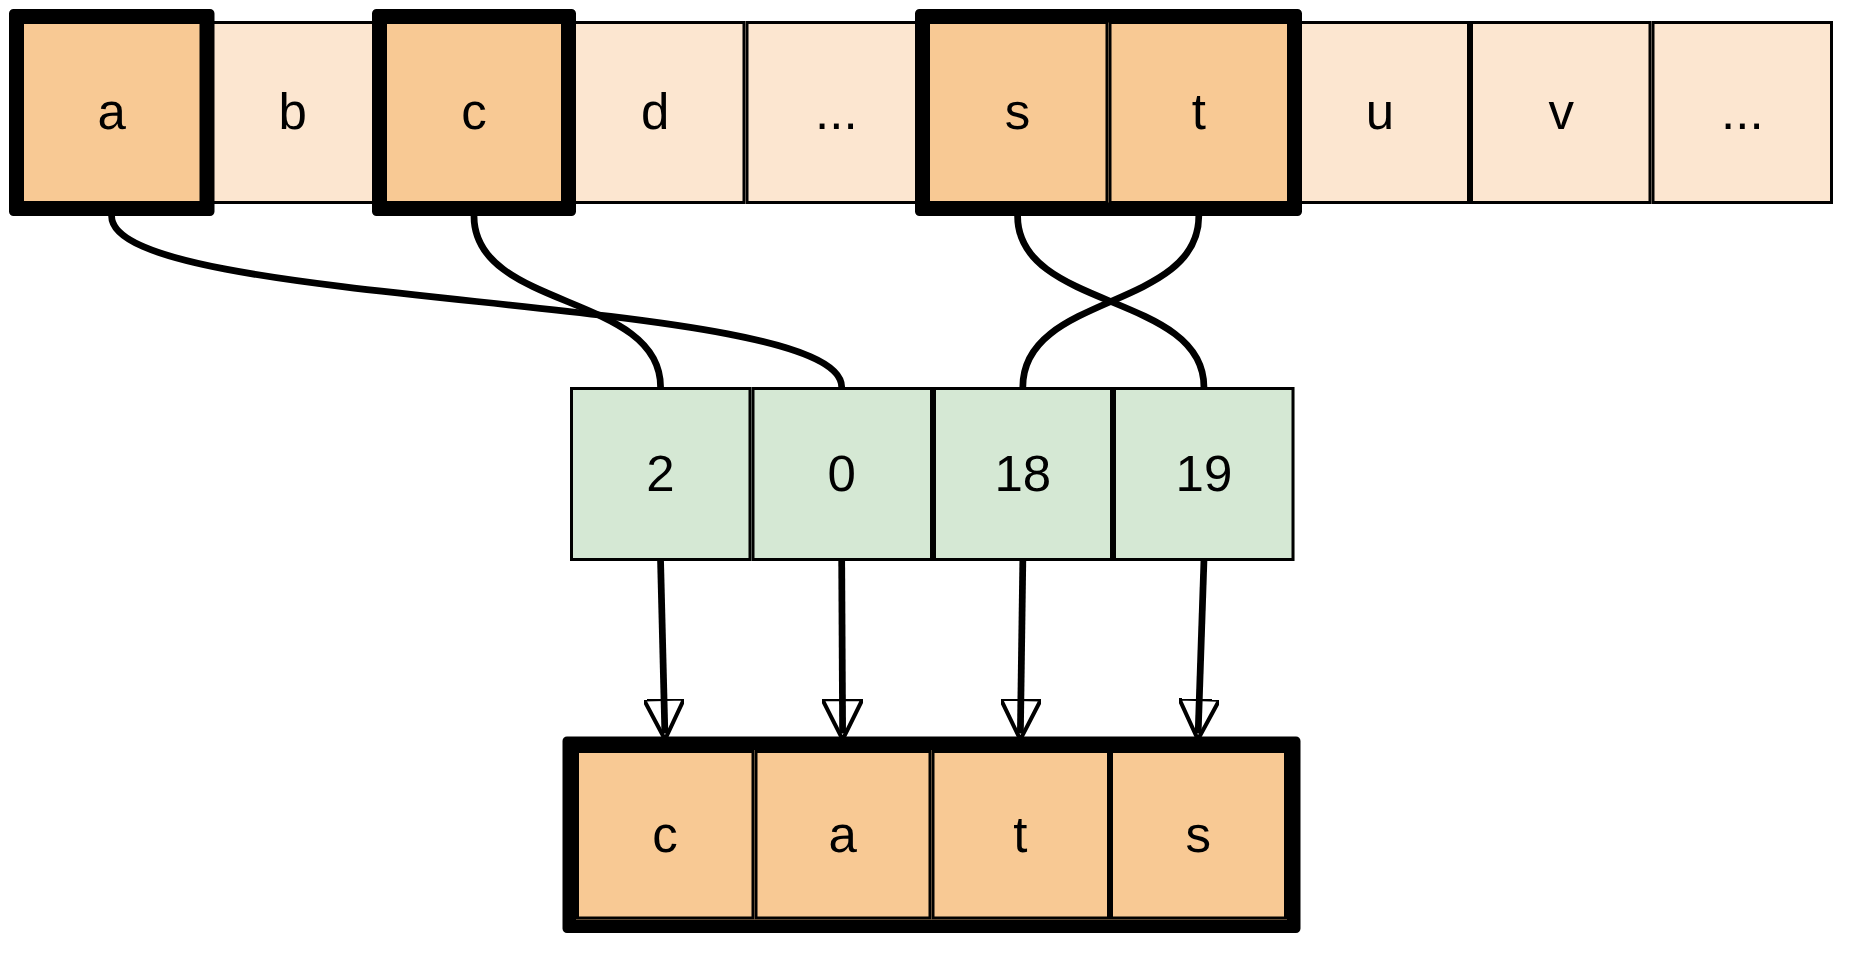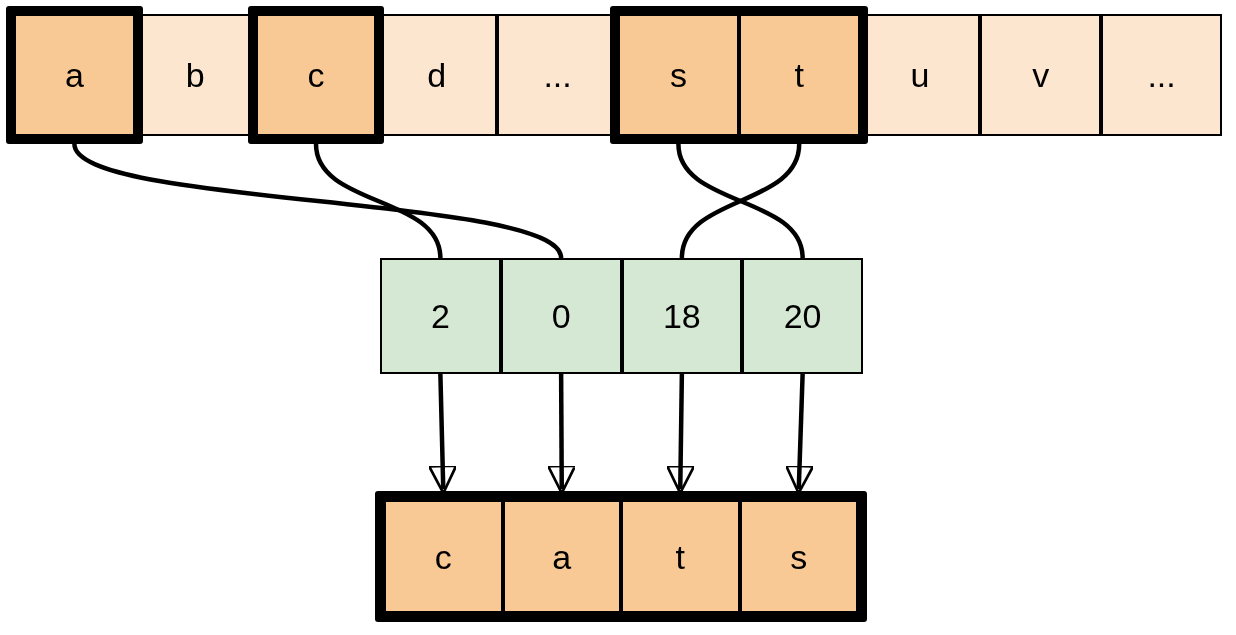--- a/index.html
+++ b/index.html
@@ -125,21 +125,21 @@
   <div id="frames">
       <div class="frame" style="left: 6px; top: 6px; width: 136.8px; height: 138px;"></div>
       <div class="frame" style="left: 247.6px; top: 6px; width: 136.8px; height: 138px;"></div>
       <div class="frame" style="left: 610px; top: 6px; width: 257.6px; height: 138px;"></div>
     </div>
 
   <div class="idx-row" id="index-row">
       <div class="cell idx-cell" style="left: 0px; width: 120.75px;">2</div>
       <div class="cell idx-cell" style="left: 120.75px; width: 120.75px;">0</div>
       <div class="cell idx-cell" style="left: 241.5px; width: 120.75px;">18</div>
-      <div class="cell idx-cell" style="left: 362.25px; width: 120.75px;">20</div>
+      <div class="cell idx-cell" style="left: 362.25px; width: 120.75px;">19</div>
     </div>
 
   <div class="out-row" id="output-row">
       <div class="cell out-cell" style="left: 0px; width: 118.5px; border-width: 2px;">c</div>
       <div class="cell out-cell" style="left: 118.5px; width: 118.5px; border-width: 2px;">a</div>
       <div class="cell out-cell" style="left: 237px; width: 118.5px; border-width: 2px;">t</div>
       <div class="cell out-cell" style="left: 355.5px; width: 118.5px; border-width: 2px;">s</div>
     </div>
 
   <svg id="links" viewBox="0 0 1236 635" xmlns="http://www.w3.org/2000/svg">

